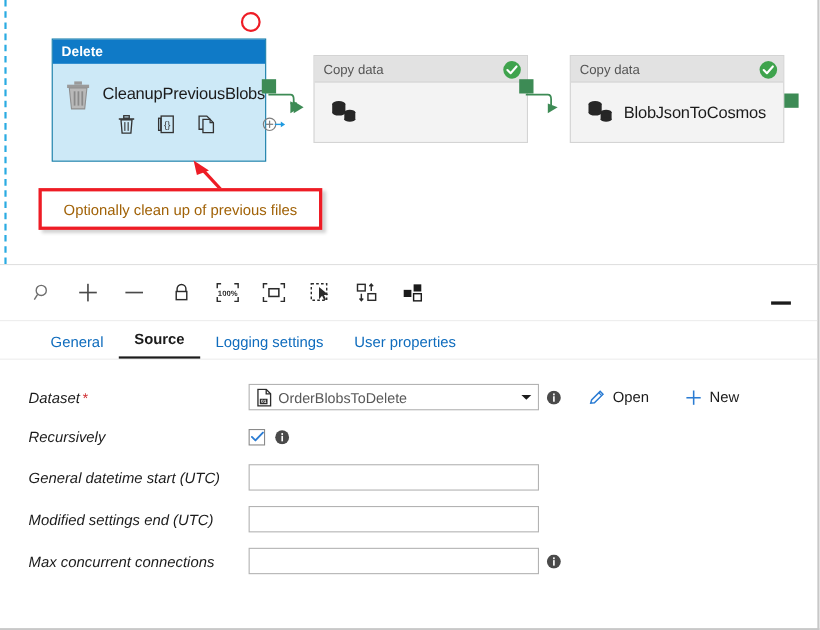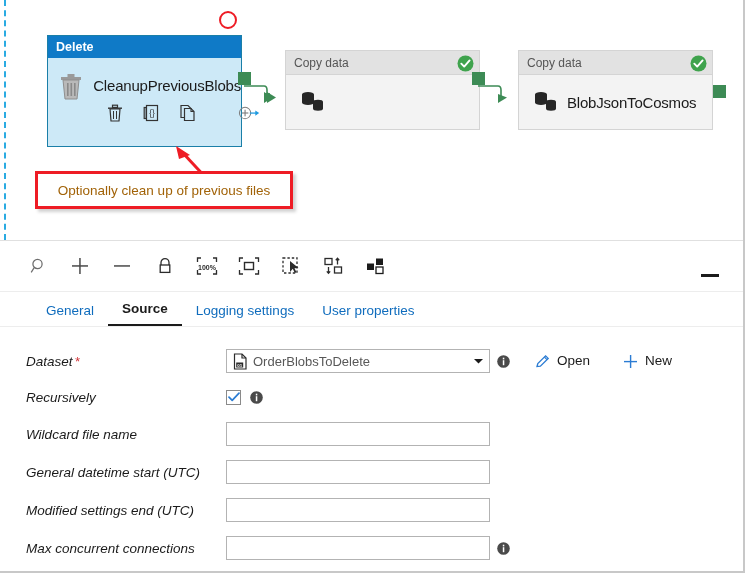--- a/index.html
+++ b/index.html
@@ -583,24 +583,20 @@
         </span>
         <span class="info-dot" style="position:absolute; left:250px;">
           <svg width="13" height="13" viewBox="0 0 13 13">
             <circle cx="6.5" cy="6.5" r="6.3" fill="#4a4a4a"></circle>
             <rect x="5.8" y="5.2" width="1.5" height="5" fill="#ffffff"></rect>
             <rect x="5.8" y="2.7" width="1.5" height="1.7" fill="#ffffff"></rect>
           </svg>
         </span>
       </div>
 
-      <div class="frow" style="height:38px">
-        <span class="flabel">Wildcard file name</span>
-        <input class="finput" type="text" value="" style="">
-      </div>
 
       <div class="frow" style="height:38px">
         <span class="flabel">General datetime start (UTC)</span>
         <input class="finput" type="text" value="" style="">
       </div>
 
       <div class="frow" style="height:38px">
         <span class="flabel">Modified settings end (UTC)</span>
         <input class="finput" type="text" value="" style="">
       </div>

